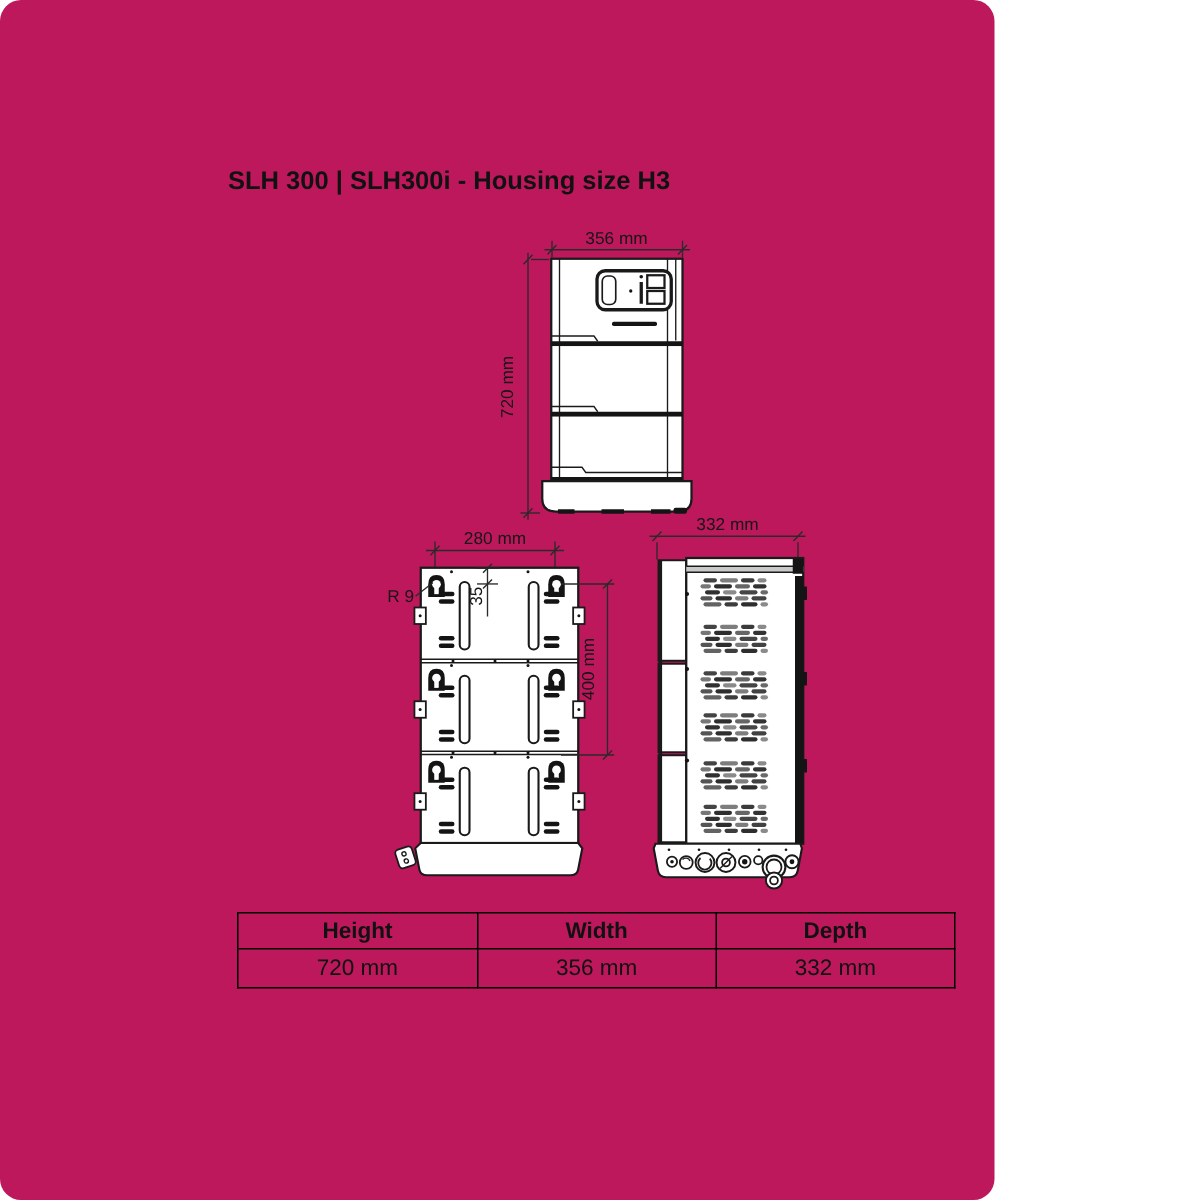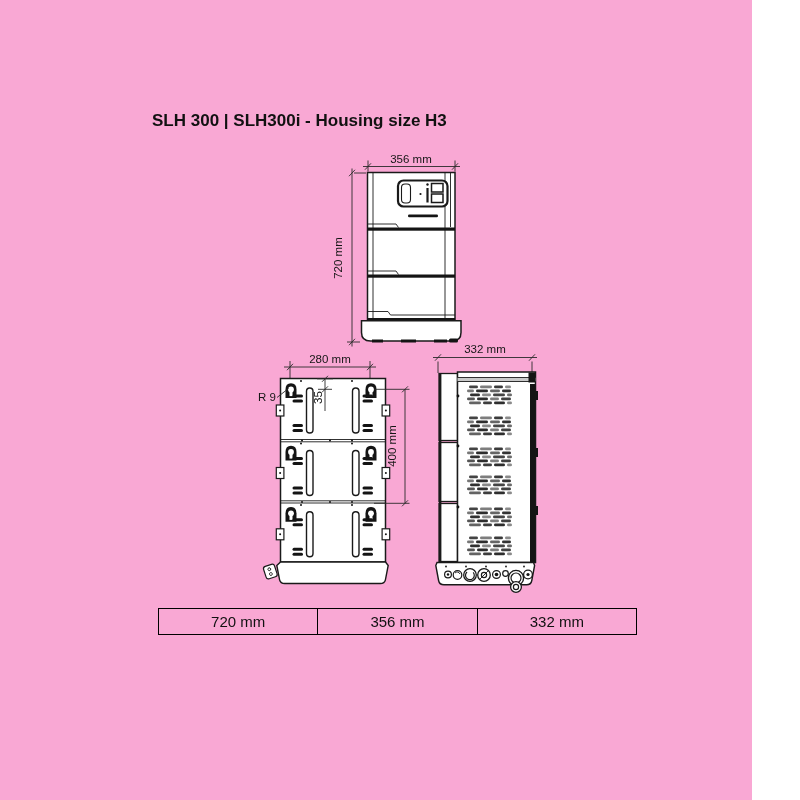--- a/index.html
+++ b/index.html
@@ -1,16 +1,16 @@
 <!DOCTYPE html>
 <html><head>
 <meta charset="utf-8">
 <style>
   html,body{margin:0;padding:0;background:#fff;}
-  .page{position:relative;width:752px;height:800px;background:#f9a8d4;font-family:"Liberation Sans",sans-serif;color:#111;overflow:hidden;}
+  .page{position:relative;width:663px;height:800px;background:#be185d;font-family:"Liberation Sans",sans-serif;color:#111;overflow:hidden;border-radius:14px;}
   .title{position:absolute;left:152px;top:111px;font-size:17px;font-weight:bold;white-space:nowrap;}
   svg{position:absolute;left:0;top:0;}
   svg text{font-family:"Liberation Sans",sans-serif;font-size:11.5px;fill:#161616;}
   .ln{stroke:#1a1a1a;stroke-width:1.1;fill:none}
   .ln09{stroke:#1a1a1a;stroke-width:0.9;fill:none}
   .ln12{stroke:#1a1a1a;stroke-width:1.2;fill:none}
   .ln13{stroke:#1a1a1a;stroke-width:1.3;fill:none}
   .ln14{stroke:#1a1a1a;stroke-width:1.4;fill:none}
   .ln15{stroke:#1a1a1a;stroke-width:1.5;fill:none}
   .ln22{stroke:#1a1a1a;stroke-width:2.2;fill:none}
@@ -238,20 +238,25 @@
           <circle cx="516" cy="587" r="2.6" class="ln12"></circle>
         <circle cx="528" cy="574.5" r="4.4" class="ln13"></circle>
           <circle cx="528" cy="574.5" r="1.6" class="fill"></circle>
       </g>
     </g>
   </svg>
 
   <div class="dims-table">
     <table>
       <tbody>
+      <tr class="hrow">
+        <th style="width:33.4%">Height</th>
+        <th style="width:33.3%">Width</th>
+        <th style="width:33.3%">Depth</th>
+      </tr>
       <tr class="vrow">
         <td>720 mm</td>
         <td>356 mm</td>
         <td>332 mm</td>
       </tr>
     </tbody>
       </table>
   </div>
 
 </div>

